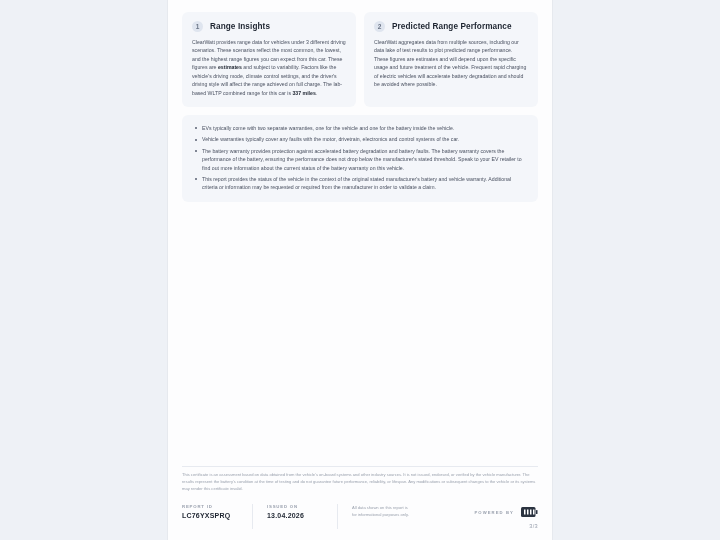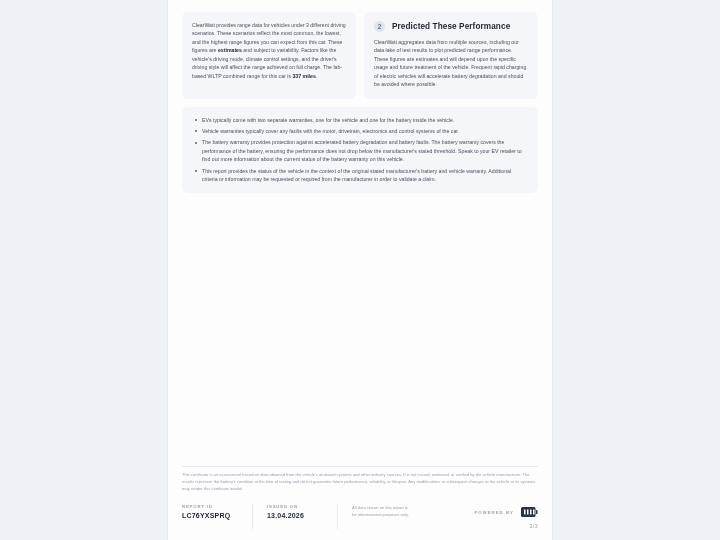--- a/index.html
+++ b/index.html
@@ -196,27 +196,31 @@
 <body>
 
 <div class="page">
   <div class="sheet">
 
     <div class="content">
 
       <div class="row">
 
         <div class="card half">
+          <div class="card-head">
+            <div class="badge">1</div>
+            <div class="card-title">Range Insights</div>
+          </div>
           <div class="card-body"><span>ClearWatt provides range data for vehicles under 3 different driving scenarios. These scenarios reflect the most common, the lowest, and the highest range figures you can expect from this car. These figures are </span><b>estimates</b><span> and subject to variability. Factors like the vehicle's driving mode, climate control settings, and the driver's driving style will affect the range achieved on full charge. The lab-based WLTP combined range for this car is </span><b>337 miles</b><span>.</span></div>
         </div>
 
         <div class="card half">
           <div class="card-head">
             <div class="badge">2</div>
-            <div class="card-title">Predicted These Performance</div>
+            <div class="card-title">Predicted Range Performance</div>
           </div>
           <div class="card-body">ClearWatt aggregates data from multiple sources, including our data lake of test results to plot predicted range performance. These figures are estimates and will depend upon the specific usage and future treatment of the vehicle. Frequent rapid charging of electric vehicles will accelerate battery degradation and should be avoided where possible.</div>
         </div>
 
       </div>
 
       <div class="card full">
         <ul class="bullets">
           <li>EVs typically come with two separate warranties, one for the vehicle and one for the battery inside the vehicle.</li>
           <li>Vehicle warranties typically cover any faults with the motor, drivetrain, electronics and control systems of the car.</li>

